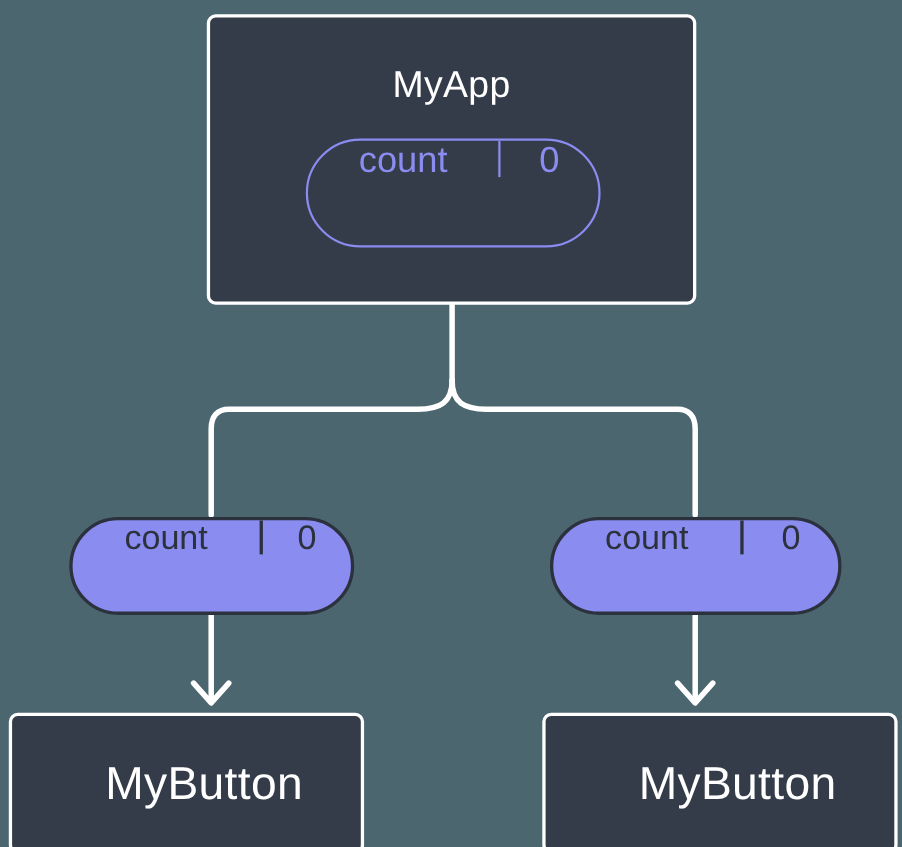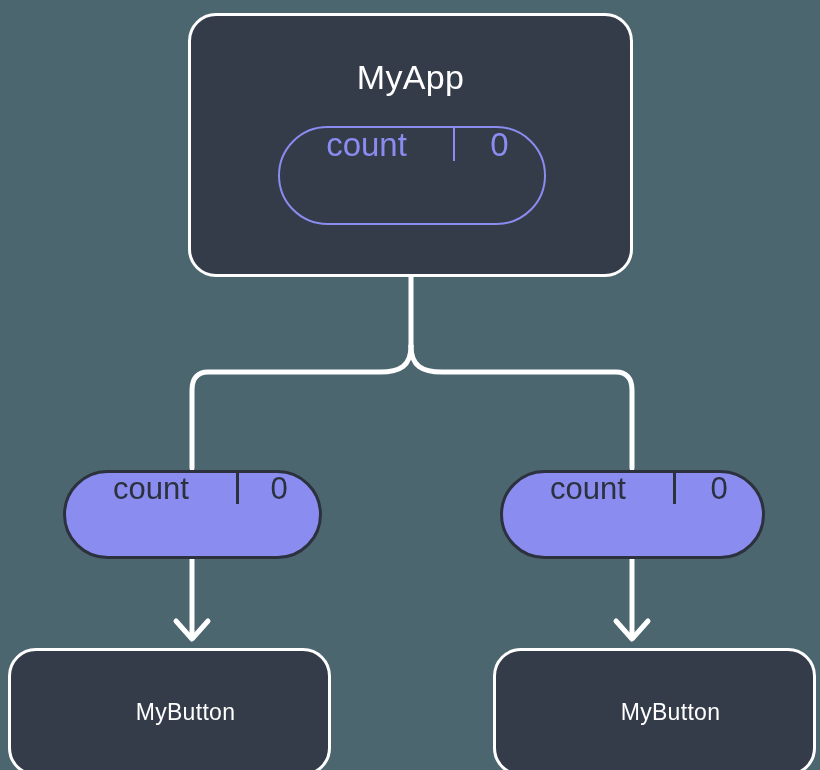--- a/index.html
+++ b/index.html
@@ -28,21 +28,21 @@
     height: 770px;
     pointer-events: none;
   }
 
   
   .card {
     position: absolute;
     box-sizing: border-box;
     background: #343b49;
     border: 3px solid #ffffff;
-    border-radius: 28px;
+    border-radius: 8px;
     display: flex;
     flex-direction: column;
     align-items: center;
   }
   .card-root {
     left: 188px;
     top: 13px;
     width: 445px;
     height: 264px;
     justify-content: flex-start;
@@ -58,21 +58,21 @@
   }
   .card-leaf {
     width: 323px;
     height: 128px;
     top: 648px;
     justify-content: center;
   }
   .card-leaf.left  { left: 8px; }
   .card-leaf.right { left: 493px; }
   .card-leaf .card-title {
-    font-size: 23px;
+    font-size: 42px;
     margin-left: 32px;
   }
 
   
   .pill {
     position: absolute;
     box-sizing: border-box;
     display: flex;
     align-items: flex-start;
     border-radius: 999px;

